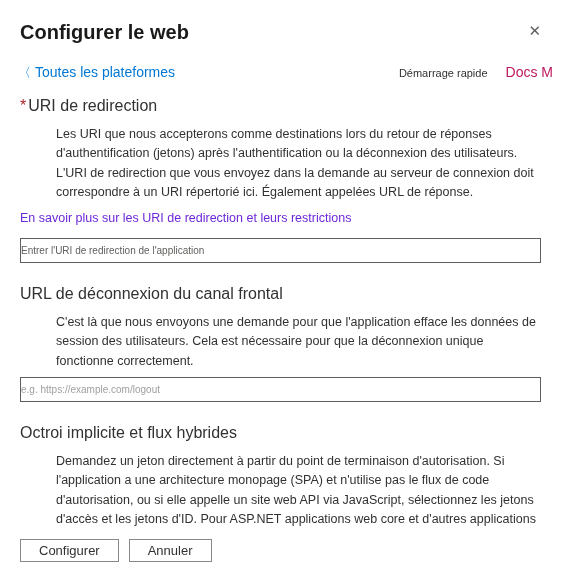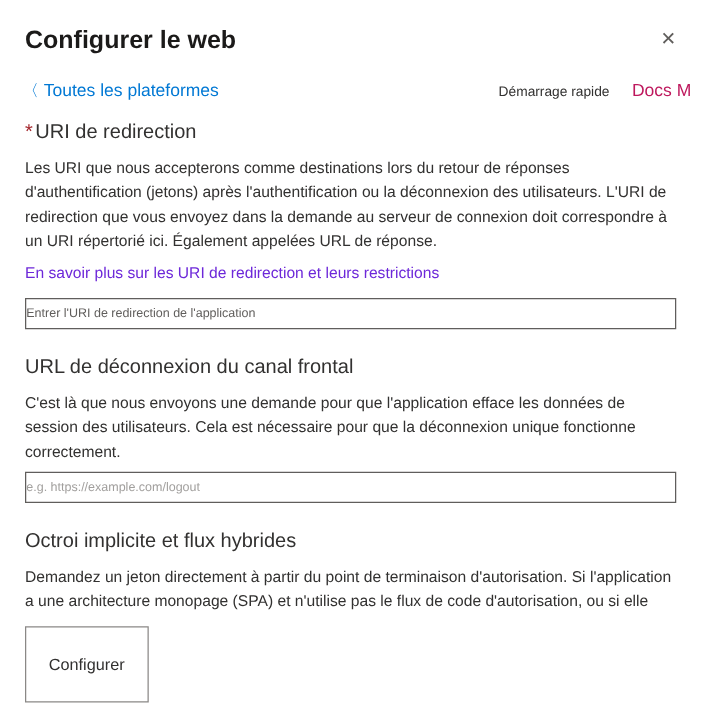--- a/index.html
+++ b/index.html
@@ -45,36 +45,37 @@
     .scroll-area::-webkit-scrollbar-thumb { background: #c8c6c4; }
     .section { margin-bottom: 22px; }
     .section-title {
       font-size: 16px; color: #323130; margin-bottom: 10px;
       font-weight: 400;
     }
     .req { color: #a4262c; margin-right: 2px; }
     .desc {
       font-size: 12.5px; color: #323130; line-height: 1.55;
       margin-bottom: 6px;
+      margin-left: 36px;
     }
     .learn-more {
       font-size: 12.5px; color: #6d28d9; margin-bottom: 10px; line-height: 1.55;
     }
     .field {
       width: 100%; border: 1px solid #605e5c; font-size: 10px;
       padding: 6px 0; color: #701a75; outline: none;
     }
     .field::placeholder { color: #605e5c; }
     .field.placeholder-light::placeholder { color: #a19f9d; }
     .footer {
       display: flex; gap: 10px; padding: 12px 20px 16px 20px;
       border-top: 1px solid transparent;
     }
     .btn {
-      background: #fff; border: 1px solid #8a8886; padding: 22px 18px;
+      background: #fff; border: 1px solid #8a8886; padding: 3px 18px;
       font-size: 13px; cursor: pointer; color: #323130;
     }
   </style>
 </head>
 <body>
 
 <div class="panel">
 
   <div class="header">
     <div class="title">Configurer le web</div>
@@ -116,15 +117,16 @@
       <div class="desc">
         <span>Demandez un jeton directement à partir du point de terminaison d'autorisation. Si l'application a une architecture monopage (SPA) et n'utilise pas le flux de code d'autorisation, ou si elle appelle un site web API via JavaScript, sélectionnez les jetons d'accès et les jetons d'ID. Pour ASP.NET applications web core et d'autres applications web qui utilisent l'authentification hybride, sélectionnez uniquement les jetons d'ID. Pour</span>
         
       </div>
     </div>
 
   </div>
 
   <div class="footer">
     <button class="btn">Configurer</button>
+    <button class="btn">Annuler</button>
   </div>
 
 </div>
 
 </body></html>

